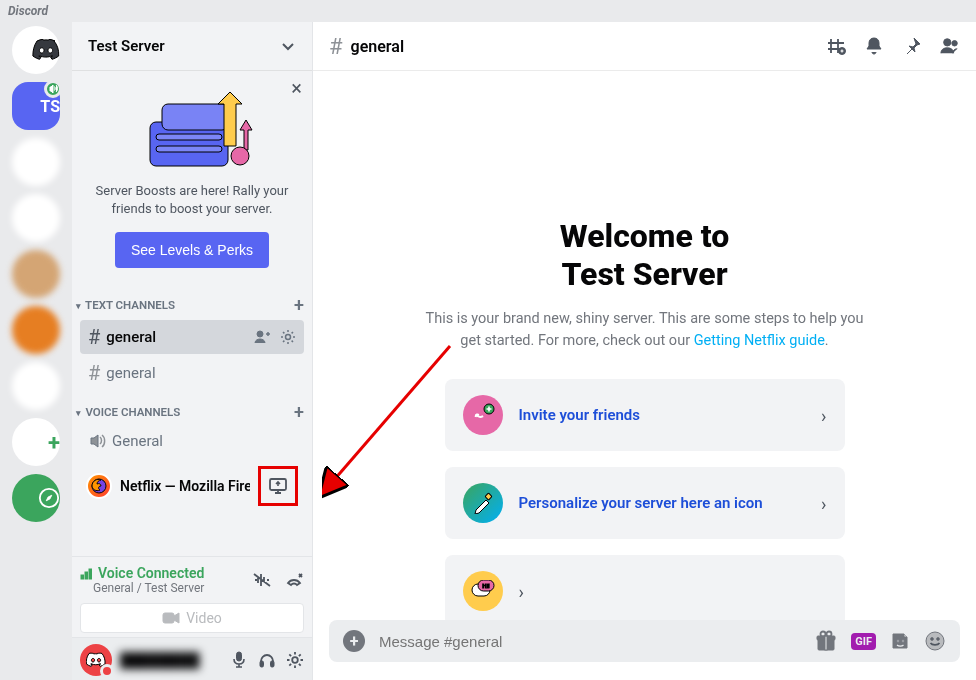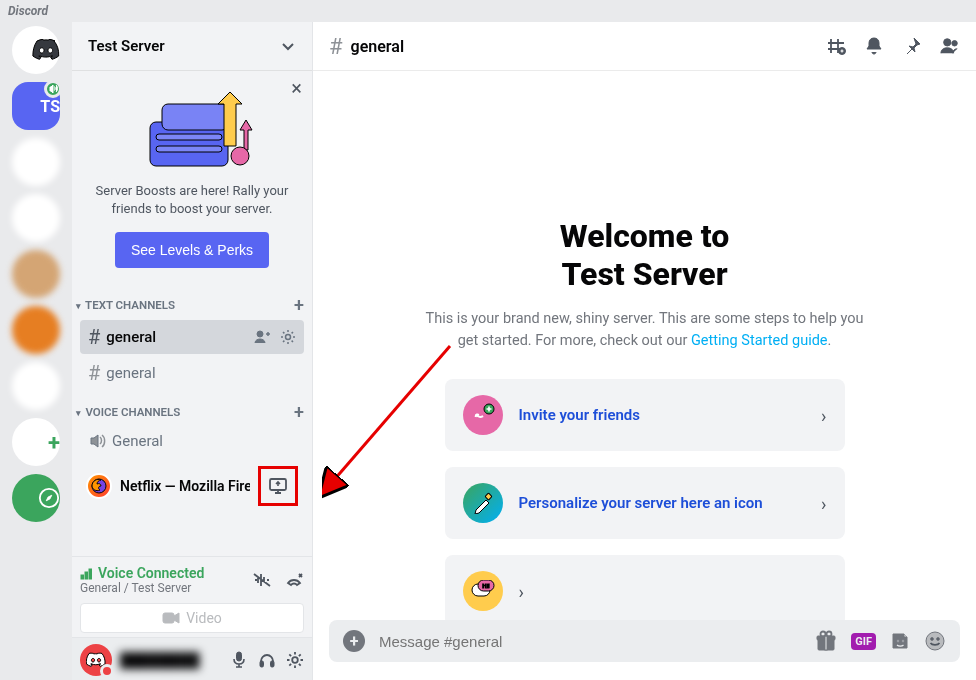--- a/index.html
+++ b/index.html
@@ -118,21 +118,21 @@
   .stream-screen-btn {
     width: 30px; height: 30px; border-radius:4px;
     display:flex;align-items:center;justify-content:center;
   }
   .redbox { border: 3px solid #e60000; padding: 2px; }
   .voice-panel {
     border-top: 1px solid #e3e5e8;
     padding: 8px 8px 4px;
   }
   .voice-status {
-    display:flex; align-items:center; justify-content:space-between;
+    display:flex; align-items:center; justify-content:space-between;text-align:right;
   }
   .voice-status-left { display:flex; flex-direction:column; }
   .voice-connected { color:#3ba55d; font-weight:600; font-size:14px; display:flex; align-items:center; gap:4px;}
   .voice-sub { color:#72767d; font-size:12px; }
   .voice-icons { display:flex; gap:12px; color:#4f5660; font-size:16px; }
   .voice-buttons { display:flex; gap:0; margin-top:8px; }
   .voice-btn {
     flex:1; background:#fff; border:1px solid #e3e5e8; border-radius:4px;
     padding:6px 0; font-size:14px; color:#4f5660;
     display:flex;align-items:center;justify-content:center;gap:6px;
@@ -439,21 +439,21 @@
           </span>
       </div>
     </div>
 
     <div class="welcome">
       <h1>
         <span>Welcome to</span><br>
         <span>Test Server</span>
       </h1>
       <div class="welcome-sub">
-        <span>This is your brand new, shiny server. This are some steps to help you get started. For more, check out our </span><a href="#">Getting Started guide</a><span>.</span>
+        <span>This is your brand new, shiny server. This are some steps to help you get started. For more, check out our </span><a href="#">Getting Netflix guide</a><span>.</span>
       </div>
       <div class="cards">
         <div class="card">
           <div class="card-icon" style="background:#e668a7;">
             <svg width="24" height="24" viewBox="0 0 24 24">
                 <circle cx="18" cy="6" r="5" fill="#3ba55d"></circle>
                 <path d="M18 3.5v5M15.5 6h5" stroke="#fff" stroke-width="1.6"></path>
                 <path d="M6 10c0 3 2 5 5 5M6 10l-2 2M6 10l2 2" stroke="#fff" stroke-width="2" fill="none" transform="rotate(-30 8 12)"></path>
               </svg>
           </div>

